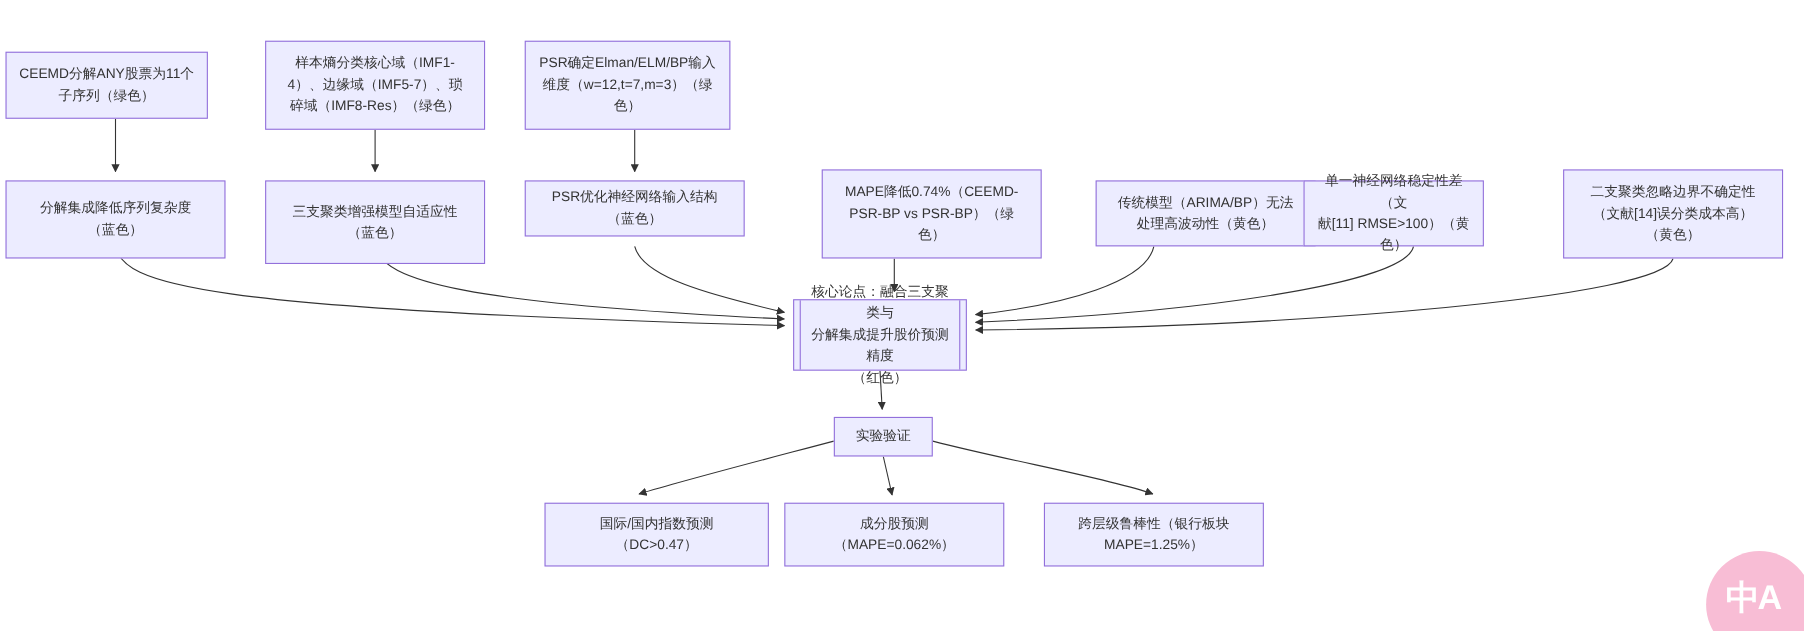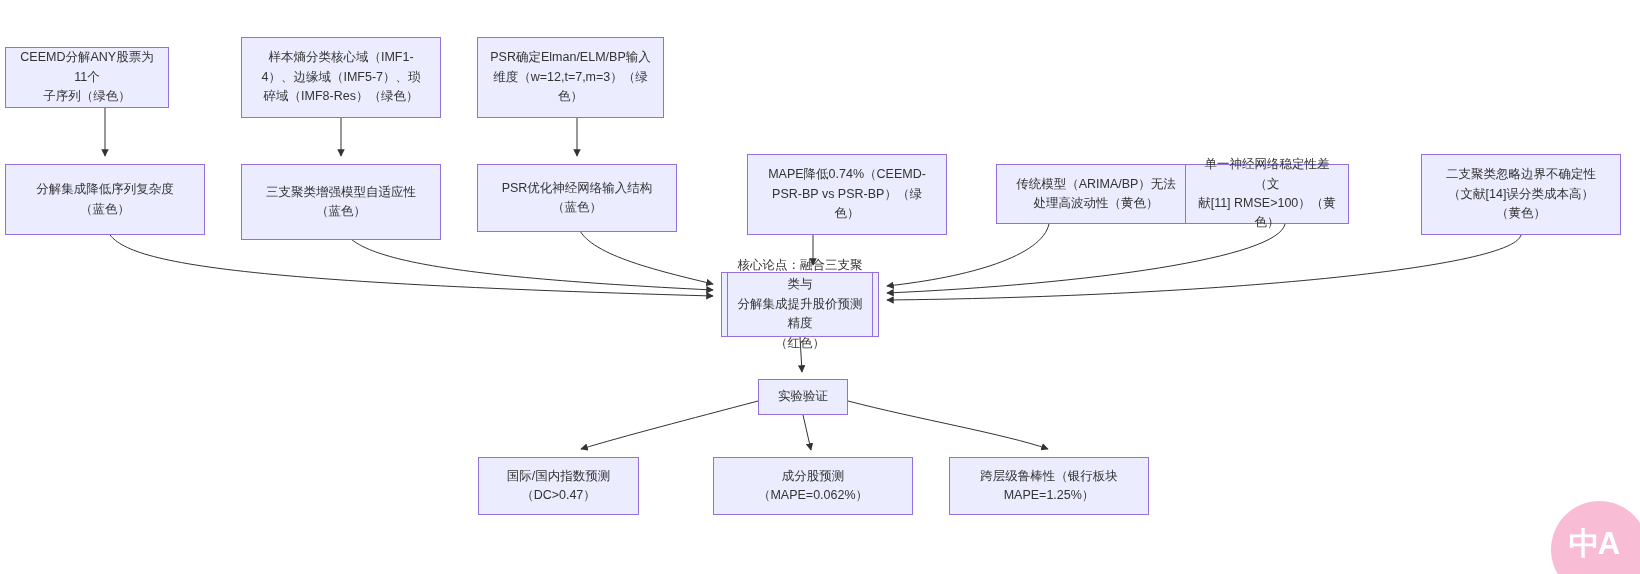--- a/index.html
+++ b/index.html
@@ -49,21 +49,21 @@
     <path d="M1049,224 C1042,256 970,277 887,286" marker-end="url(#arrow)"></path>
     <path d="M1285,224 C1278,258 1090,284 887,293" marker-end="url(#arrow)"></path>
     <path d="M1521,235 C1512,270 1190,297 887,300" marker-end="url(#arrow)"></path>
     <path d="M800,337 L802,372" marker-end="url(#arrow)"></path>
     <path d="M758,401 C690,419 624,436 581,449" marker-end="url(#arrow)"></path>
     <path d="M803,415 L811,450" marker-end="url(#arrow)"></path>
     <path d="M848,401 C917,419 1005,434 1048,449" marker-end="url(#arrow)"></path>
   </g>
 </svg>
 
-<div class="node" style="left:5px;top:47px;width:164px;height:61px">
+<div class="node" style="left:5px;top:47px;width:184px;height:61px">
   <span class="lbl">CEEMD分解ANY股票为11个
 子序列（绿色）</span>
 </div>
 <div class="node" style="left:241px;top:37px;width:200px;height:81px">
   <span class="lbl">样本熵分类核心域（IMF1-
 4）、边缘域（IMF5-7）、琐
 碎域（IMF8-Res）（绿色）</span>
 </div>
 <div class="node" style="left:477px;top:37px;width:187px;height:81px">
   <span class="lbl">PSR确定Elman/ELM/BP输入
@@ -72,21 +72,21 @@
 </div>
 
 <div class="node" style="left:5px;top:164px;width:200px;height:71px">
   <span class="lbl">分解集成降低序列复杂度
 （蓝色）</span>
 </div>
 <div class="node" style="left:241px;top:164px;width:200px;height:76px">
   <span class="lbl">三支聚类增强模型自适应性
 （蓝色）</span>
 </div>
-<div class="node" style="left:477px;top:164px;width:200px;height:68px">
+<div class="node" style="left:477px;top:164px;width:200px;height:51px">
   <span class="lbl">PSR优化神经网络输入结构
 （蓝色）</span>
 </div>
 <div class="node" style="left:747px;top:154px;width:200px;height:81px">
   <span class="lbl">MAPE降低0.74%（CEEMD-
 PSR-BP vs PSR-BP）（绿
 色）</span>
 </div>
 <div class="node" style="left:996px;top:164px;width:200px;height:60px">
   <span class="lbl">传统模型（ARIMA/BP）无法
@@ -107,21 +107,21 @@
   <div class="vline r"></div>
   <span class="lbl">核心论点：融合三支聚类与
 分解集成提升股价预测精度
 （红色）</span>
 </div>
 
 <div class="node" style="left:758px;top:379px;width:90px;height:36px">
   <span class="lbl">实验验证</span>
 </div>
 
-<div class="node" style="left:478px;top:457px;width:161px;height:58px">
+<div class="node" style="left:495px;top:457px;width:204px;height:58px">
   <span class="lbl">国际/国内指数预测
 （DC&gt;0.47）</span>
 </div>
 <div class="node" style="left:713px;top:457px;width:200px;height:58px">
   <span class="lbl">成分股预测
 （MAPE=0.062%）</span>
 </div>
 <div class="node" style="left:949px;top:457px;width:200px;height:58px">
   <span class="lbl">跨层级鲁棒性（银行板块
 MAPE=1.25%）</span>

